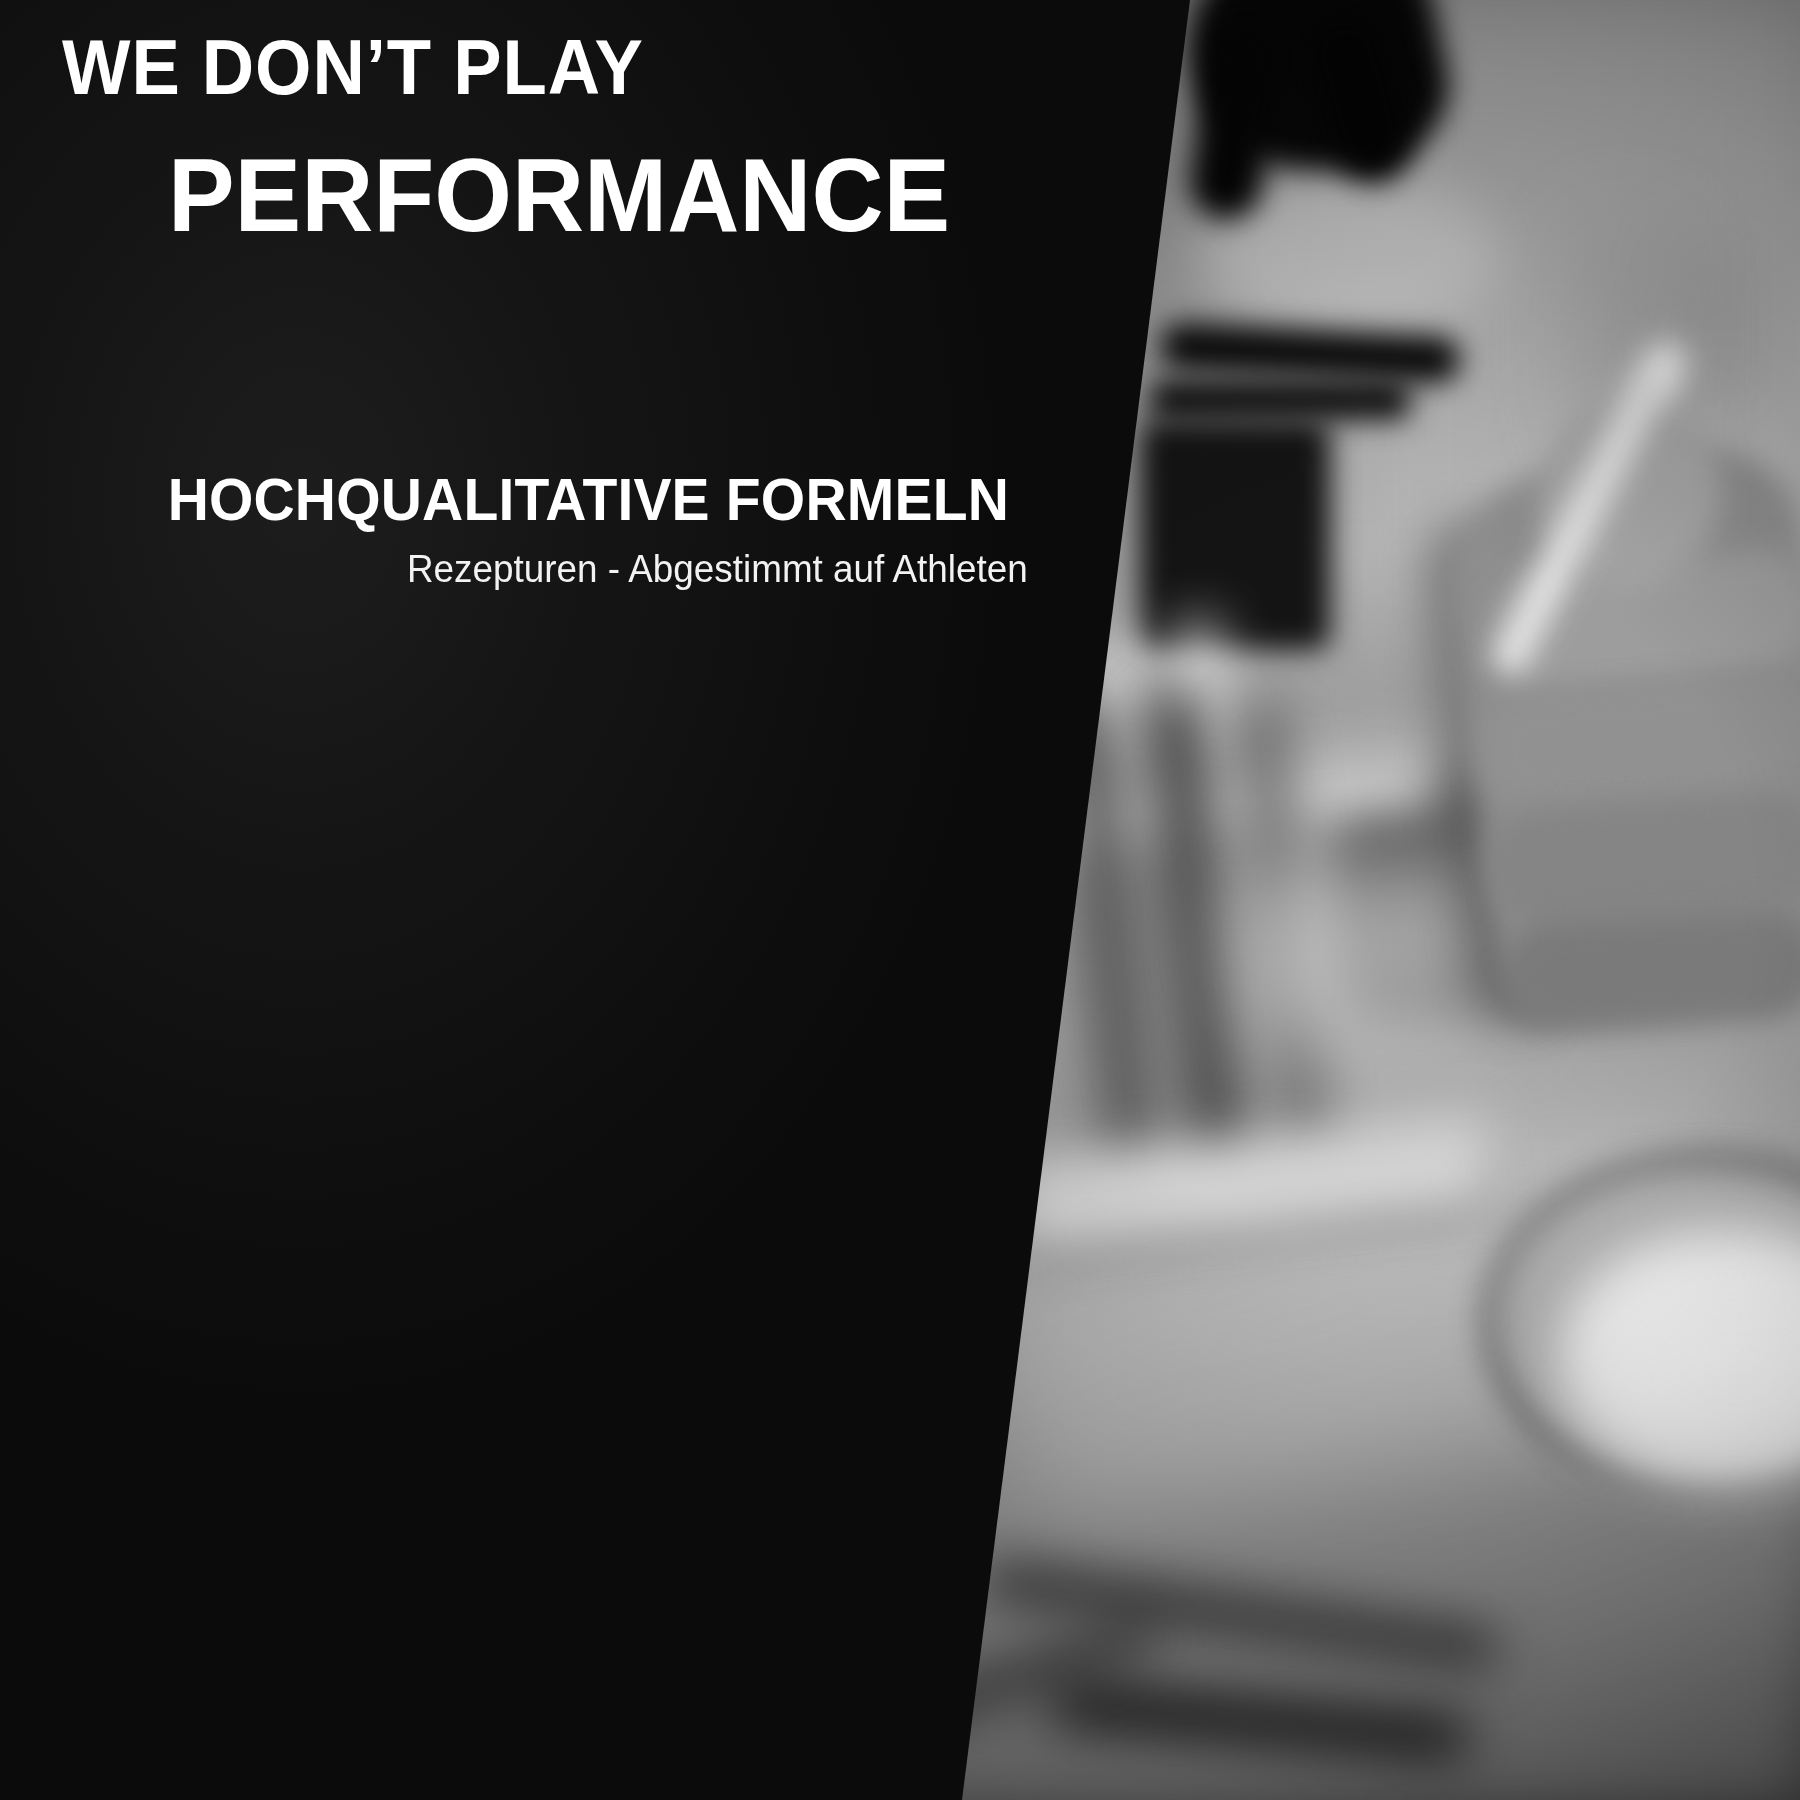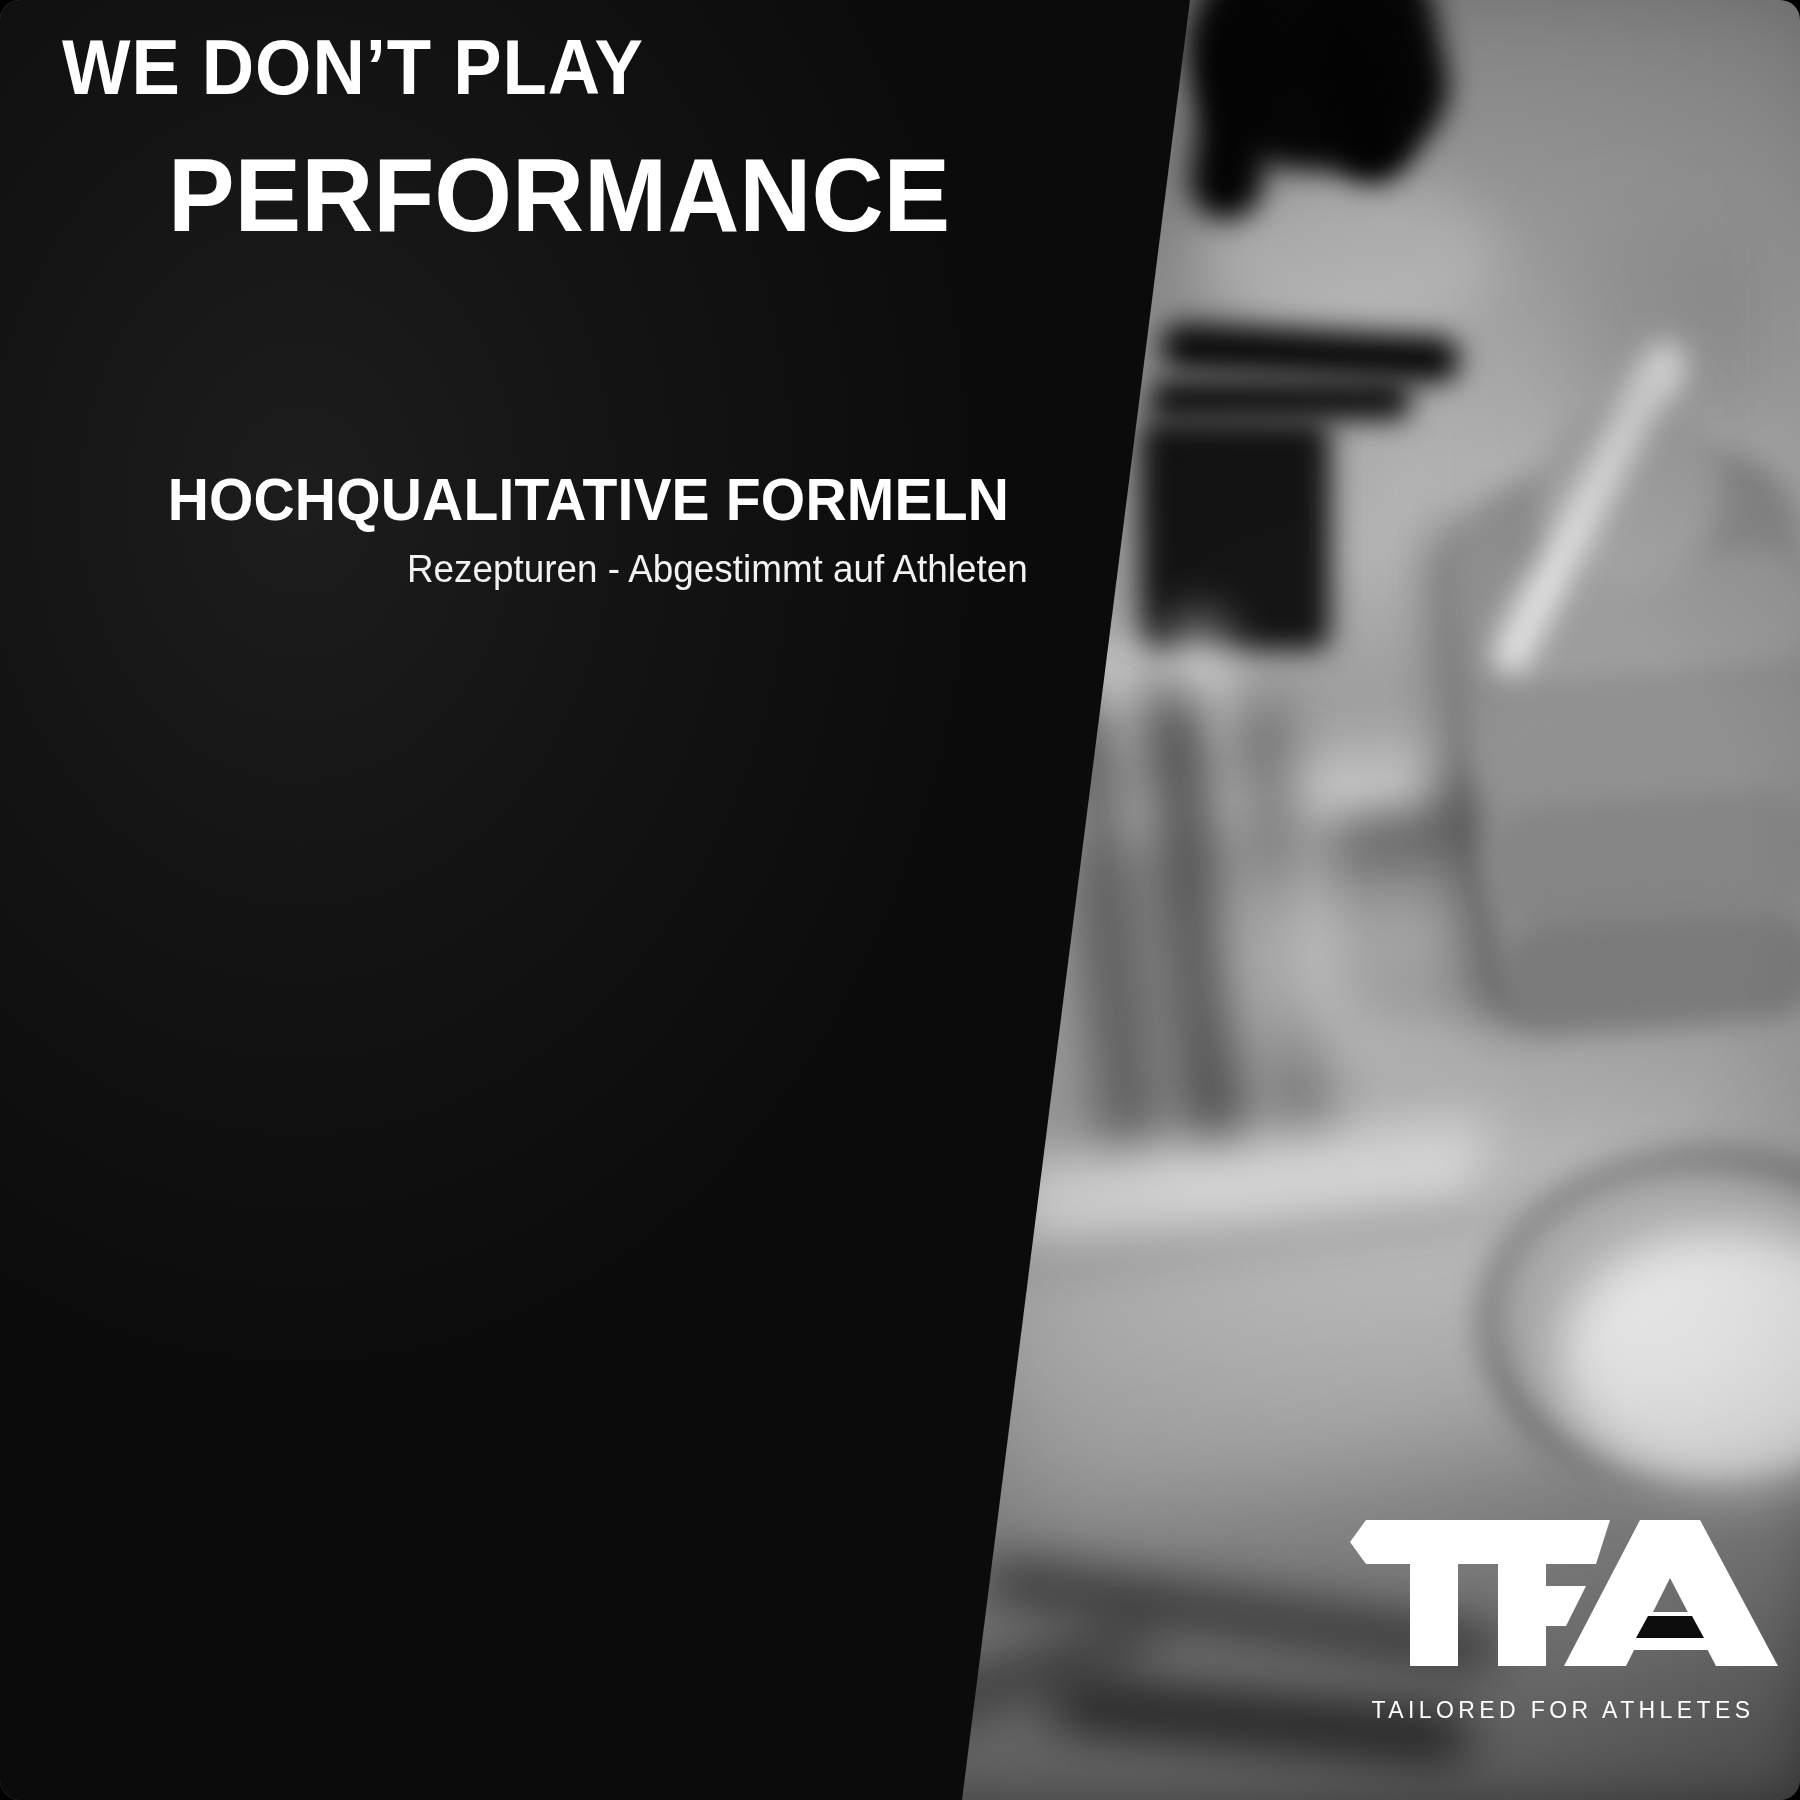--- a/index.html
+++ b/index.html
@@ -2,21 +2,20 @@
 <html><head>
 <meta charset="utf-8">
 <style>
   html,body{margin:0;padding:0;background:#000;}
   .stage{
     position:relative;
     width:1800px;height:1800px;
     overflow:hidden;
     background:#0d0d0d;
     font-family:"Liberation Sans", sans-serif;
-    border-radius:20px;
   }
 
   
   .photo{
     position:absolute; inset:0;
     background:
       
       radial-gradient(ellipse 900px 520px at 1520px 1240px, rgba(235,235,235,.55) 0%, rgba(190,190,190,.25) 45%, rgba(0,0,0,0) 75%),
       
       radial-gradient(ellipse 760px 620px at 1560px 300px, rgba(205,205,205,.90) 0%, rgba(160,160,160,.55) 55%, rgba(0,0,0,0) 85%),
@@ -201,31 +200,14 @@
 
     <div class="feature f1">
       <div class="f-title">HOCHQUALITATIVE FORMELN</div>
       <div class="f-sub">Rezepturen - Abgestimmt auf Athleten</div>
     </div>
 
 
 
   </div>
 
-  <div class="logo">
-    <svg viewBox="0 0 430 175" aria-hidden="true">
-
-      <polygon fill="#ffffff" points="18,4 232,4 232,48 18,48 2,26"></polygon>
-      <polygon fill="#ffffff" points="62,48 110,48 110,150 62,150"></polygon>
-
-      <polygon fill="#ffffff" points="150,4 262,4 248,48 150,48"></polygon>
-      <polygon fill="#ffffff" points="150,70 238,70 218,110 150,110"></polygon>
-      <polygon fill="#ffffff" points="150,48 198,48 198,150 150,150"></polygon>
-      <polygon fill="#ffffff" points="150,48 198,48 172,78 150,78"></polygon>
-
-      <polygon fill="#ffffff" points="292,4 352,4 430,150 368,150 322,62 278,150 216,150"></polygon>
-      <polygon fill="#ffffff" points="282,96 362,96 382,134 262,134"></polygon>
-      <polygon fill="#0d0d0d" points="300,100 344,100 356,122 288,122"></polygon>
-    </svg>
-    <div class="logo-tag">TAILORED FOR ATHLETES</div>
-  </div>
 
 </div>
 
 </body></html>

